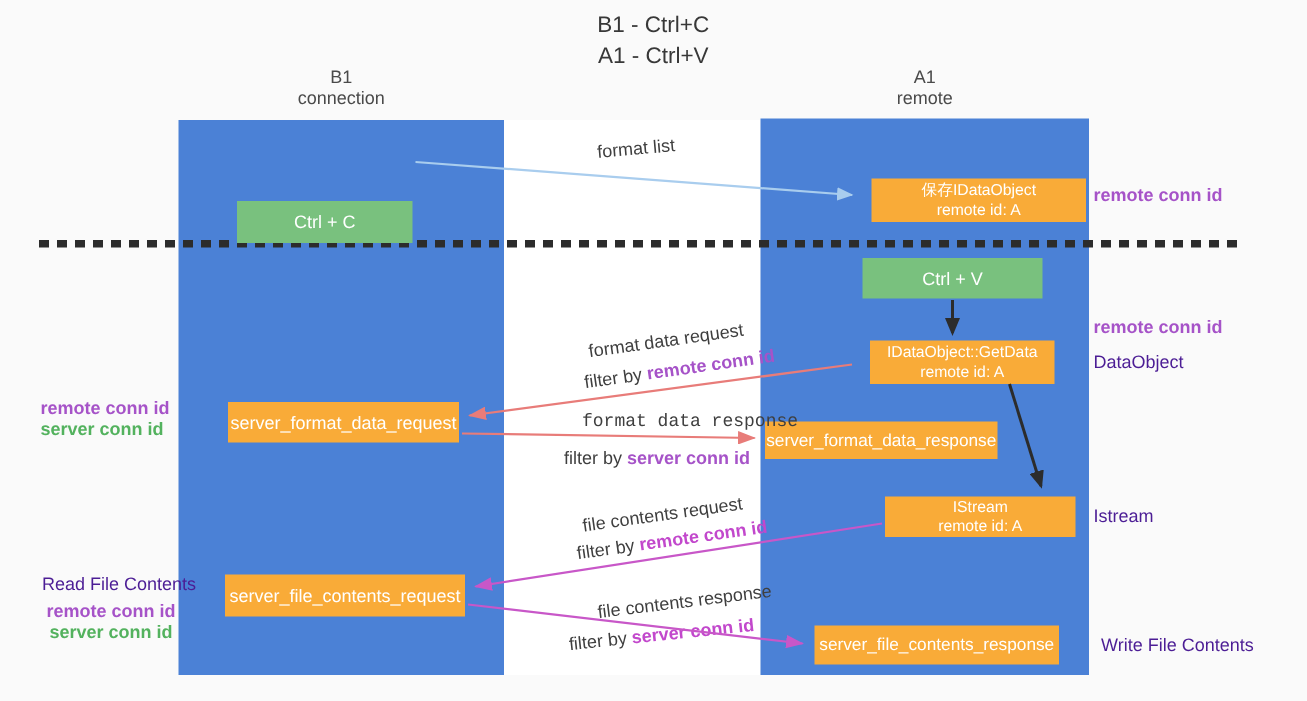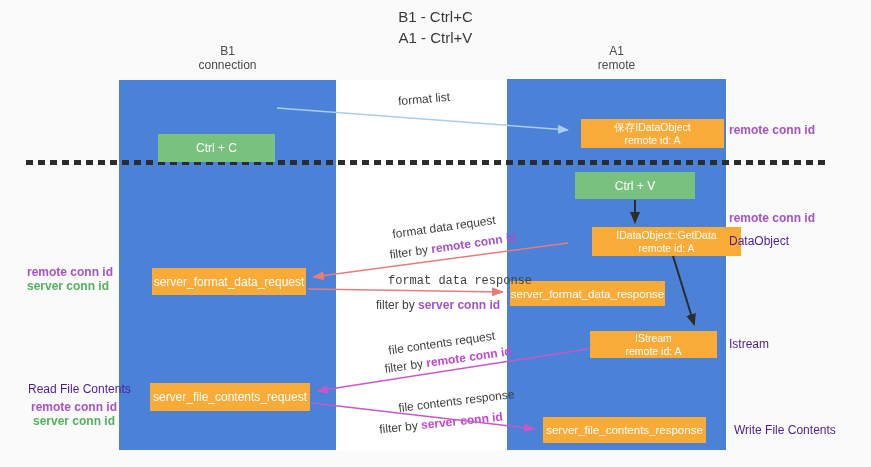--- a/index.html
+++ b/index.html
@@ -69,21 +69,21 @@
 
   <div class="abs node node-orange node-two-line" style="left:561px; top:119px; width:143px; height:29px;margin-left:20px;">
     <div>保存IDataObject</div>
     <div>remote id: A</div>
   </div>
 
   <div class="abs node node-green" style="left:575px; top:172px; width:120px; height:27px;">
     <span>Ctrl + V</span>
   </div>
 
-  <div class="abs node node-orange node-two-line" style="left:592px; top:227px; width:149px; height:29px;">
+  <div class="abs node node-orange node-two-line" style="left:580px; top:227px; width:123px; height:29px;">
     <div>IDataObject::GetData</div>
     <div>remote id: A</div>
   </div>
 
   <div class="abs node node-orange node-wide" style="left:152px; top:268px; width:154px; height:27px;">
     <span>server_format_data_request</span>
   </div>
 
   <div class="abs node node-orange node-wide-sm" style="left:510px; top:281px; width:155px; height:25px;">
     <span>server_format_data_response</span>

